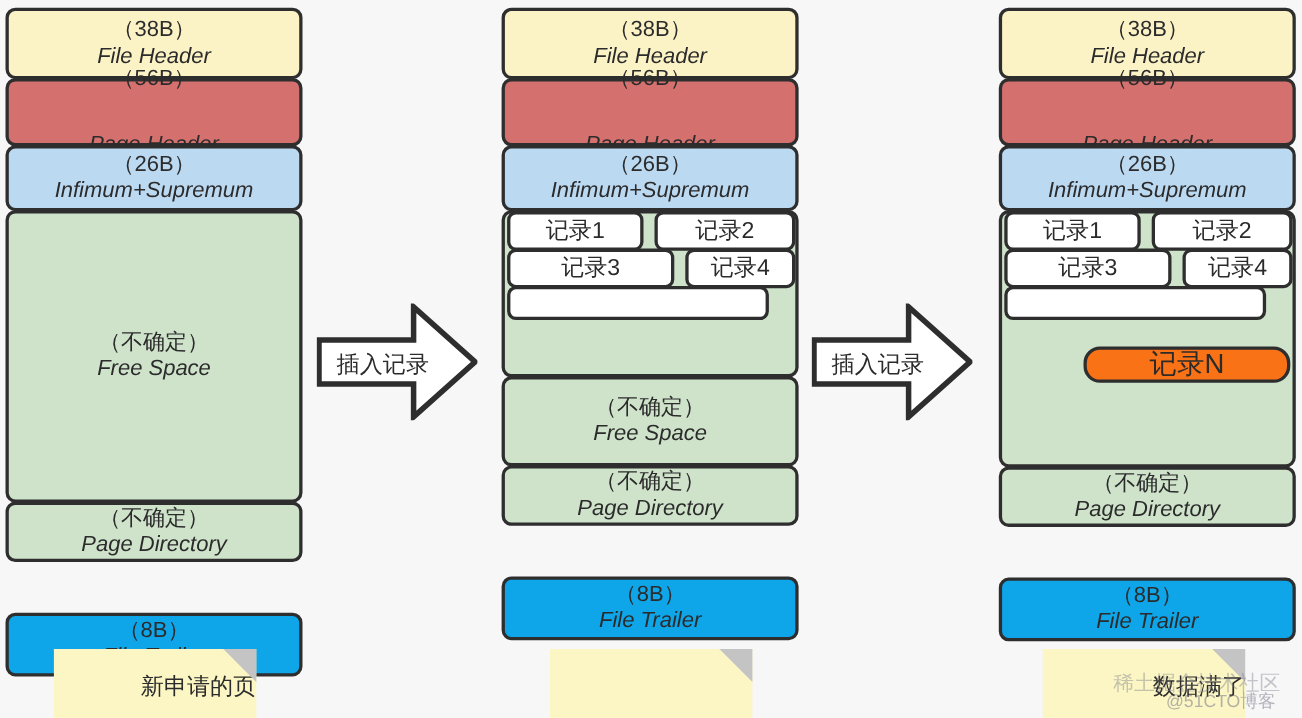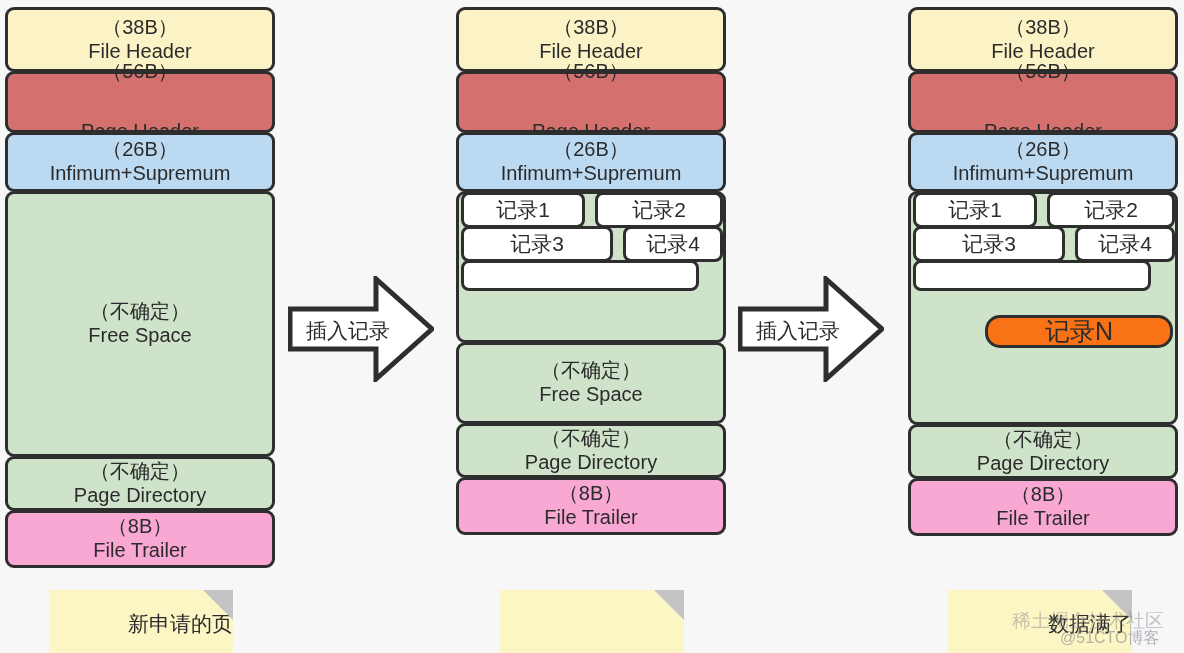--- a/index.html
+++ b/index.html
@@ -36,28 +36,28 @@
     display: flex;
     flex-direction: column;
     align-items: center;
     justify-content: center;
     text-align: center;
     line-height: 1.18;
     font-size: 20px;
     position: relative;
   }
   .seg .l1 { display: block; }
-  .seg .l2 { display: block; }
+  .seg .l2 { display: block; font-style: italic; }
 
   .seg-file-header   { background: #fbf3c6; height: 65px; }
   .seg-page-header   { background: #d4706e; height: 62px; gap: 36px; }
   .seg-inf-sup       { background: #bcd9f2; height: 60px; }
   .seg-free          { background: #cfe3cb; }
   .seg-dir           { background: #cfe3cb; height: 55px; }
-  .seg-trailer       { background: #f9a8d4; height: 58px; }
+  .seg-trailer       { background: #0ea5e9; height: 58px; margin-top: 47px; }
 
   
   .seg-records {
     background: #cfe3cb;
     display: block;
     padding: 0;
     overflow: visible;
   }
 
   .rec-row {

